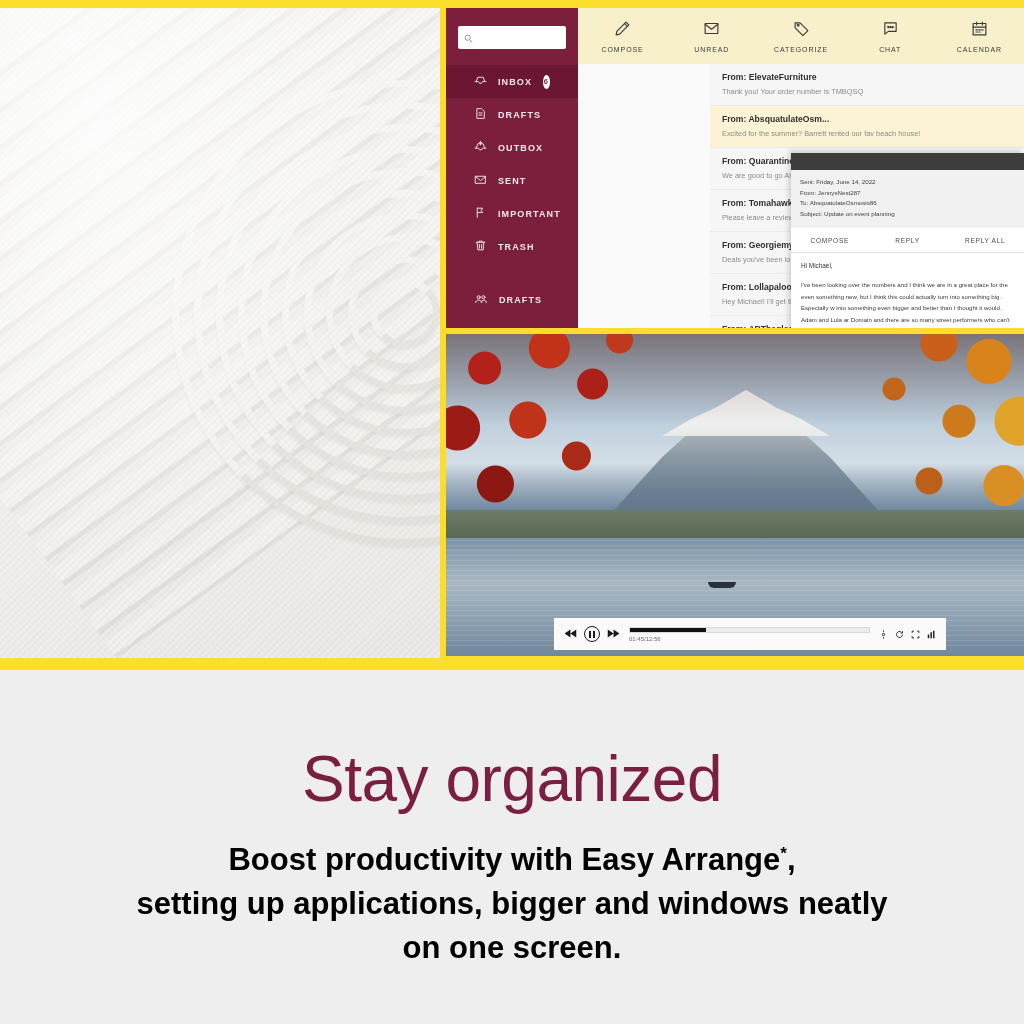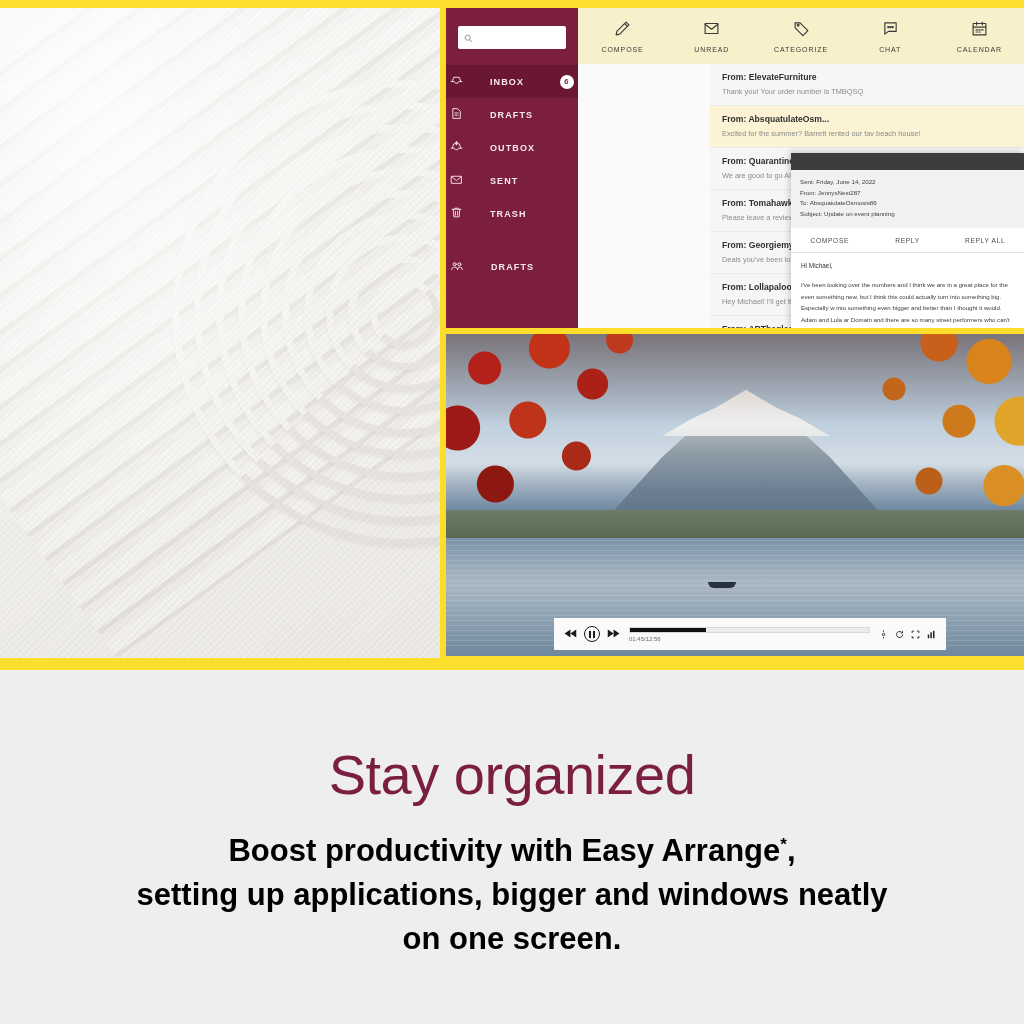--- a/index.html
+++ b/index.html
@@ -75,22 +75,22 @@
     height: 23px; background:#fff; border-radius:2px;
     display:flex; align-items:center; padding:0 6px; gap:5px;
   }
   .search-box svg { flex:0 0 auto; }
   .search-box input {
     border:0; outline:0; width:100%; font-size:8px; color:#555;
     font-family:"Liberation Sans", sans-serif; background:transparent;
   }
   .nav { margin-top: 16px; }
   .nav-item {
-    display:flex; align-items:center; gap:27px;
-    height:33px; padding: 0 4px;
+    display:flex; align-items:center; gap:11px;
+    height:33px; padding: 0 28px;
     color:#f5e9ee; font-size:9px; letter-spacing:1.1px; font-weight:700;
   }
   .nav-item.active { background:#6b1633; }
   .nav-item .label { flex:1 1 auto; }
   .nav-badge {
     width:14px; height:14px; border-radius:50%;
     background:#fff; color:#7b1f3c; font-size:7.5px; font-weight:700;
     display:flex; align-items:center; justify-content:center;
   }
   .nav-gap { height: 20px; }
@@ -206,21 +206,21 @@
   .player .mid { flex:1 1 auto; }
   .player .bar { height:6px; background:#ececec; border:1px solid #d8d8d8; position:relative; }
   .player .bar i { position:absolute; left:0; top:0; bottom:0; width:32%; background:#111; }
   .player .time { font-size:6px; color:#6b6b6b; margin-top:3px; }
   .player .right { display:flex; align-items:center; gap:7px; color:#222; }
 
   
   .caption { position:absolute; left:0; top:670px; width:1024px; height:354px;
     background:#efeeee; text-align:center; }
   .caption h1 {
-    margin-top:72px; font-size:56px; font-weight:400; color:#7b1f42; letter-spacing:-.5px;
+    margin-top:72px; font-size:64px; font-weight:400; color:#7b1f42; letter-spacing:-.5px;
   }
   .caption .sub {
     margin-top:22px; font-size:31px; line-height:1.42; color:#000000; font-weight:700;
   }
   .caption .sub sup { font-size:17px; }
 </style>
 </head>
 <body>
 
 <div class="page">
@@ -299,20 +299,29 @@
           <div class="nav-item">
             <span>
               <svg width="13" height="13" viewBox="0 0 24 24" fill="none" stroke="#f5e9ee" stroke-width="1.7" stroke-linecap="round" stroke-linejoin="round">
                 <rect x="3" y="6" width="18" height="13"></rect>
                   <path d="M3 7l9 7 9-7"></path>
               </svg>
             </span>
             <span class="label">SENT</span>
           </div>
 
+          <div class="nav-item">
+            <span>
+              <svg width="13" height="13" viewBox="0 0 24 24" fill="none" stroke="#f5e9ee" stroke-width="1.7" stroke-linecap="round" stroke-linejoin="round">
+                <path d="M6 21V4"></path>
+                  <path d="M6 4h10l-3 4 3 4H6"></path>
+              </svg>
+            </span>
+            <span class="label">IMPORTANT</span>
+          </div>
 
           <div class="nav-item">
             <span>
               <svg width="13" height="13" viewBox="0 0 24 24" fill="none" stroke="#f5e9ee" stroke-width="1.7" stroke-linecap="round" stroke-linejoin="round">
                 <path d="M4 6h16"></path>
                   <path d="M9 6V4h6v2"></path>
                   <path d="M6 6l1 14h10l1-14"></path>
                   <path d="M10 10v7M14 10v7"></path>
               </svg>
             </span>

